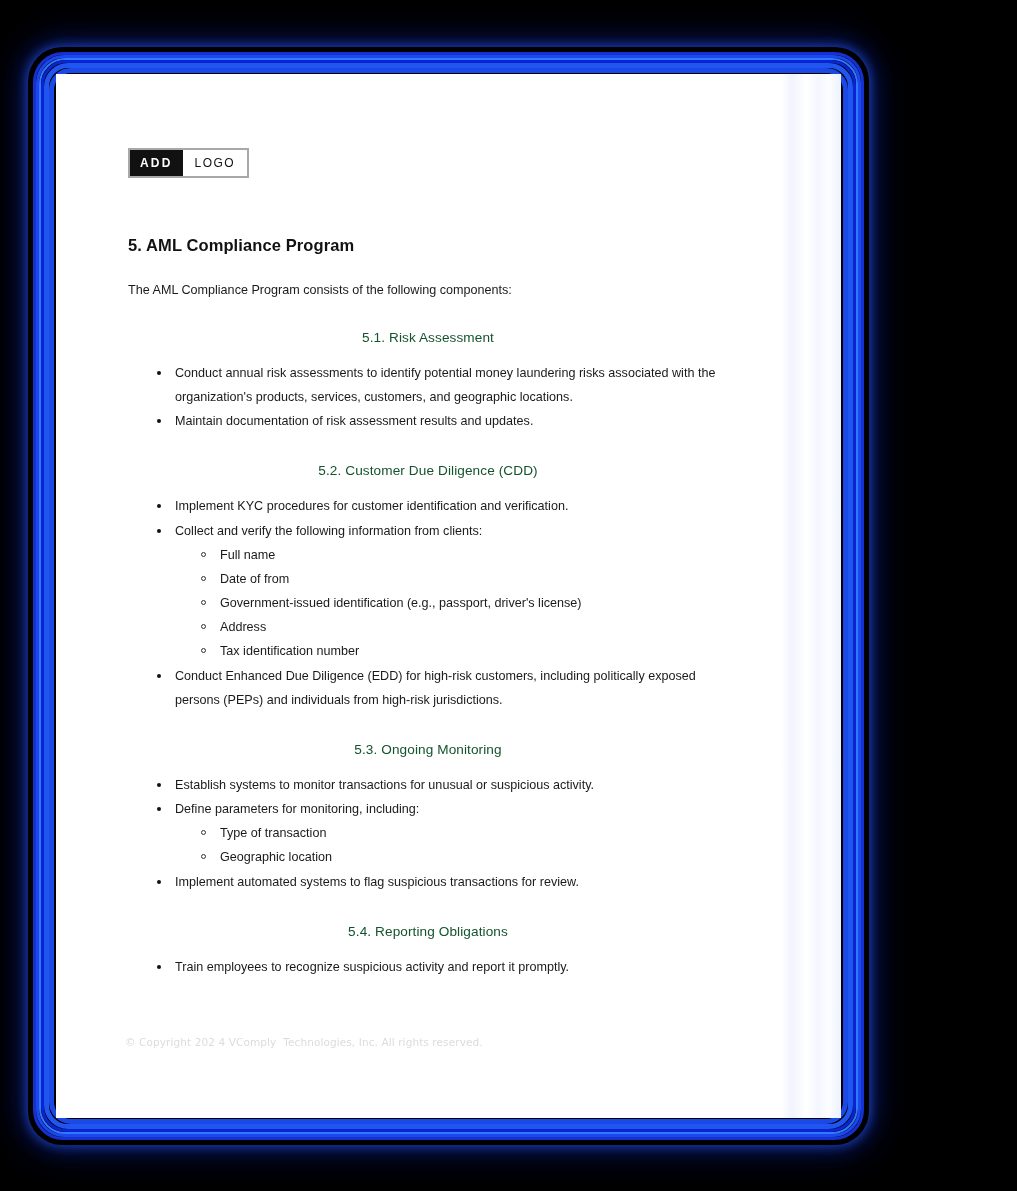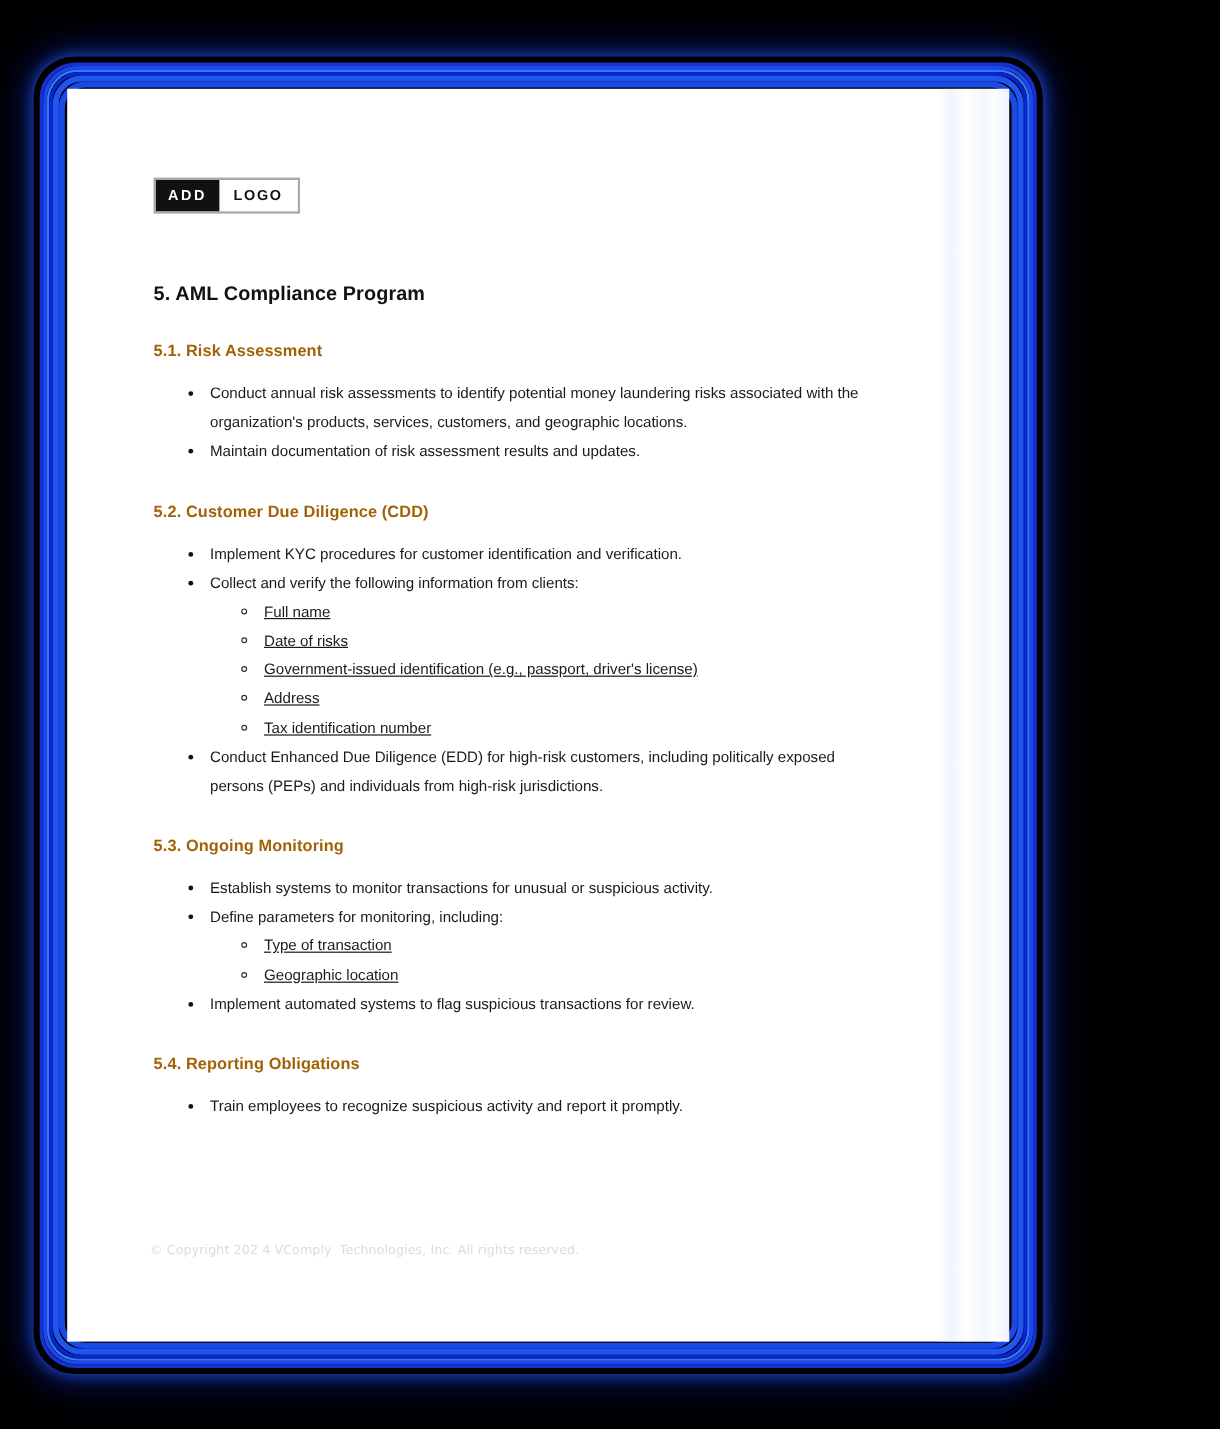--- a/index.html
+++ b/index.html
@@ -138,21 +138,21 @@
     font-weight: 700;
     letter-spacing: 2.2px;
     display: flex;
     align-items: center;
     justify-content: center;
     padding: 0 10px;
   }
   .logo-word {
     color: #111111;
     font-size: 12px;
-    font-weight: 700;
+    font-weight: 400;
     letter-spacing: 1.4px;
     display: flex;
     align-items: center;
     justify-content: center;
     padding: 0 12px;
     background: #ffffff;
   }
 
   
   h1.doc-h1 {
@@ -163,24 +163,25 @@
     letter-spacing: 0.1px;
   }
   p.intro {
     font-size: 12.6px;
     color: #1a1a1a;
     margin: 26px 0 0 0;
     line-height: 1.5;
   }
   h2.doc-h2 {
     font-size: 13.6px;
-    font-weight: 700;
-    color: #a16207;
+    font-weight: 400;
+    color: #14532d;
     margin: 30px 0 0 0;
     letter-spacing: 0.1px;
+    text-align: center;
   }
 
   ul.lvl1 {
     list-style: none;
     margin: 16px 0 0 0;
     padding: 0;
   }
   ul.lvl1 > li.item {
     position: relative;
     padding-left: 47px;
@@ -195,21 +196,20 @@
     top: 10px;
     width: 4px;
     height: 4px;
     border-radius: 50%;
     background: #111111;
   }
   ul.lvl2 {
     list-style: none;
     margin: 0;
     padding: 0;
-    text-decoration: underline;
   }
   ul.lvl2 > li.subitem {
     position: relative;
     padding-left: 45px;
     font-size: 12.6px;
     color: #1a1a1a;
     line-height: 1.92;
   }
   ul.lvl2 > li.subitem > .circle {
     position: absolute;
@@ -258,36 +258,37 @@
 
     <div class="page-inner">
 
       <div class="logo-box">
         <span class="logo-add">ADD</span>
         <span class="logo-word">LOGO</span>
       </div>
 
       <h1 class="doc-h1">5. AML Compliance Program</h1>
 
+      <p class="intro">The AML Compliance Program consists of the following components:</p>
 
       <div id="sections-root">
           <div class="sec-block">
             <h2 class="doc-h2">5.1. Risk Assessment</h2>
             <ul class="lvl1">
               <li class="item"><span class="bullet"></span><span>Conduct annual risk assessments to identify potential money laundering risks associated with the organization's products, services, customers, and geographic locations.</span></li>
               <li class="item"><span class="bullet"></span><span>Maintain documentation of risk assessment results and updates.</span></li>
             </ul>
           </div>
           <div class="sec-block">
             <h2 class="doc-h2">5.2. Customer Due Diligence (CDD)</h2>
             <ul class="lvl1">
               <li class="item"><span class="bullet"></span><span>Implement KYC procedures for customer identification and verification.</span></li>
               <li class="item"><span class="bullet"></span><span>Collect and verify the following information from clients:</span><ul class="lvl2">
                   <li class="subitem"><span class="circle"></span><span>Full name</span></li>
-                  <li class="subitem"><span class="circle"></span><span>Date of risks</span></li>
+                  <li class="subitem"><span class="circle"></span><span>Date of from</span></li>
                   <li class="subitem"><span class="circle"></span><span>Government-issued identification (e.g., passport, driver's license)</span></li>
                   <li class="subitem"><span class="circle"></span><span>Address</span></li>
                   <li class="subitem"><span class="circle"></span><span>Tax identification number</span></li>
                 </ul></li>
               <li class="item"><span class="bullet"></span><span>Conduct Enhanced Due Diligence (EDD) for high-risk customers, including politically exposed persons (PEPs) and individuals from high-risk jurisdictions.</span></li>
             </ul>
           </div>
           <div class="sec-block">
             <h2 class="doc-h2">5.3. Ongoing Monitoring</h2>
             <ul class="lvl1">

